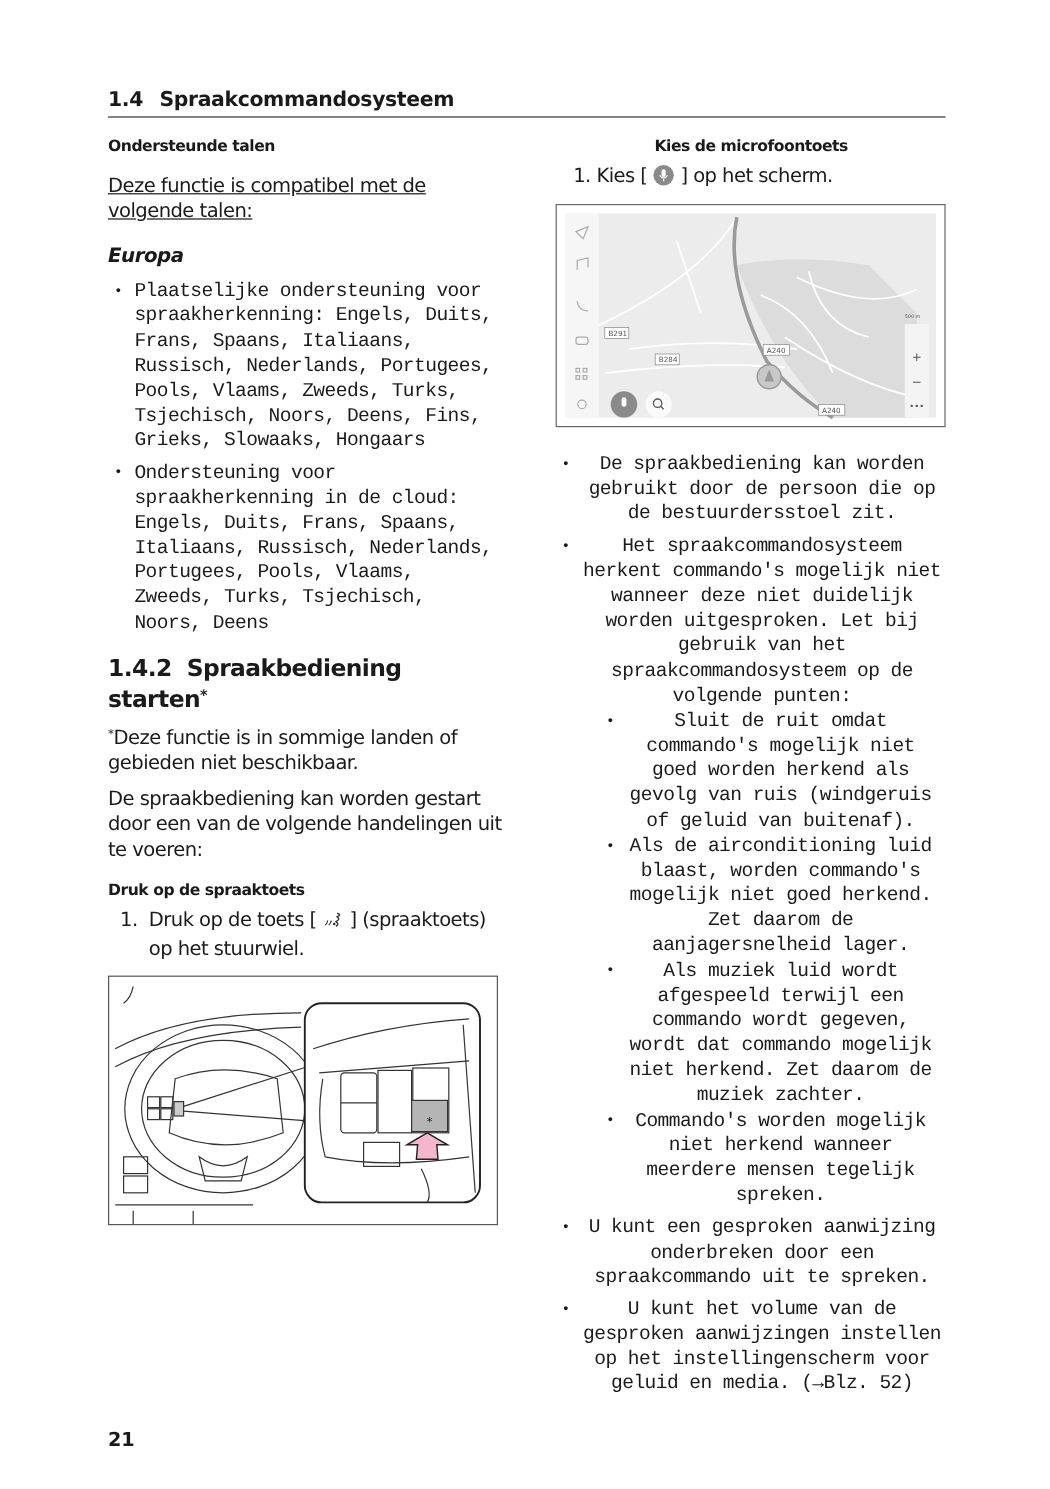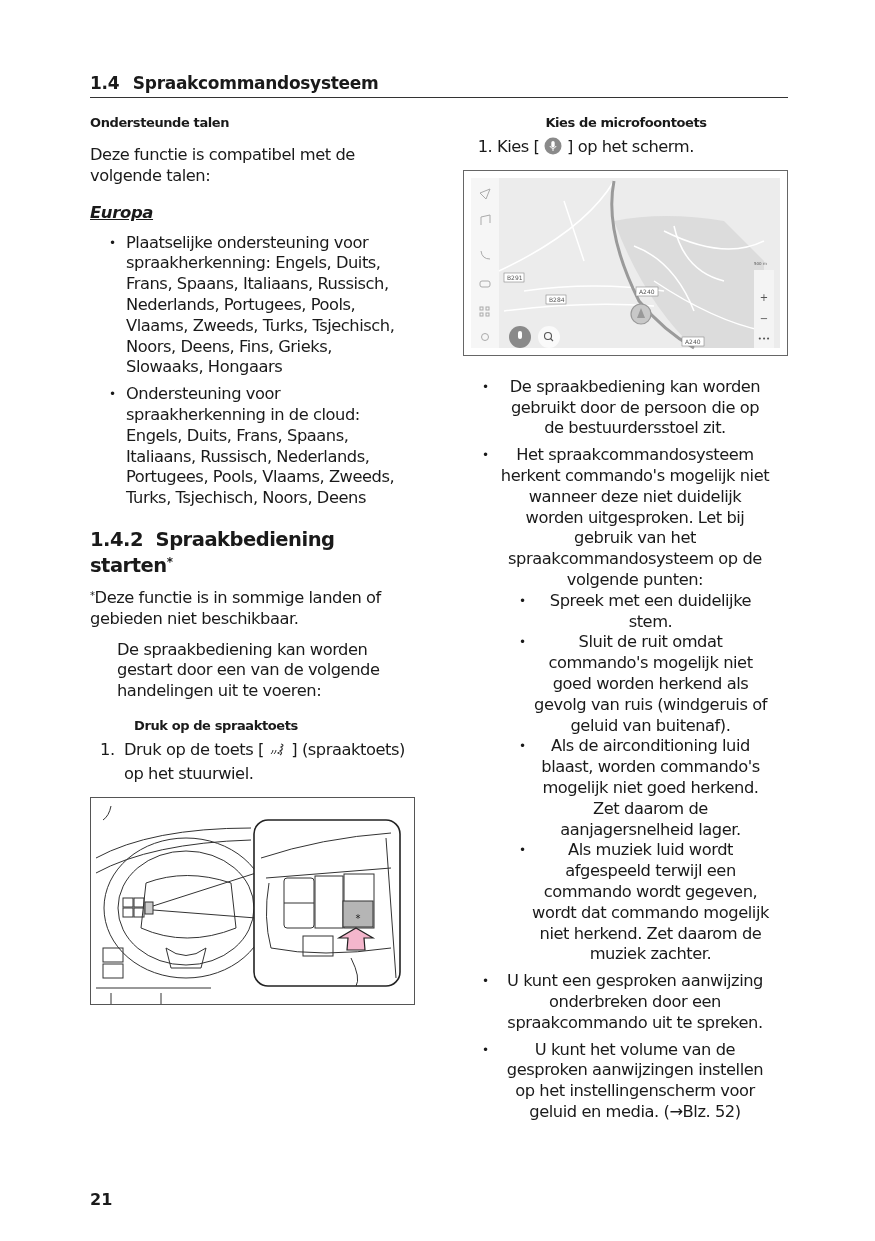--- a/index.html
+++ b/index.html
@@ -15,27 +15,27 @@
     font-weight: bold; font-size: 17px; letter-spacing: -0.3px;
   }
   .header .num { margin-right: 8px; }
   .col { position: absolute; top: 112px; }
   .col.left { left: 90px; width: 330px; }
   .col.right { left: 463px; width: 326px; text-align: center; }
   .txt { font-size: 16.3px; line-height: 20.8px; letter-spacing: -0.45px; }
   h3.sub {
     margin: 0; font-size: 13px; font-weight: bold; letter-spacing: -0.4px; line-height: 22px;
   }
-  h3.region { margin: 0; font-size: 16.5px; font-weight: bold; font-style: italic; letter-spacing: -0.4px; line-height: 22px; text-decoration: underline; }
+  h3.region { margin: 0; font-size: 16.5px; font-weight: bold; font-style: italic; letter-spacing: -0.4px; line-height: 22px; }
   h2.section {
     margin: 0; font-size: 19.5px; font-weight: bold; letter-spacing: -0.5px; line-height: 26px;
   }
   h2.section sup { font-size: 12px; vertical-align: top; position: relative; top: -4px; }
   p { margin: 0; }
-  ul.bullets { list-style: none; margin: 18px; padding: 0; }
+  ul.bullets { list-style: none; margin: 4px; padding: 0; font-family: Liberation Mono, monospace; }
   ul.bullets > li { position: relative; padding-left: 18px; }
   ul.bullets > li::before { content: "\2022"; position: absolute; left: 1px; top: 0; font-size: 12px; }
   ul.sub-bullets { list-style: none; margin: 0; padding: 0 0 0 20px; }
   ul.sub-bullets > li { position: relative; padding-left: 11px; }
   ul.sub-bullets > li::before { content: "\2022"; position: absolute; left: 0; top: 0; font-size: 12px; }
   .step { padding-left: 10px; display: flex; }
   .step .n { width: 24px; flex: none; }
   .inline-icon { display: inline-block; vertical-align: -3px; }
   .figure { border: 1.3px solid #555; position: relative; background: #fff; }
   .pageno { position: absolute; left: 90px; top: 1190px; font-weight: bold; font-size: 16px; }
@@ -46,35 +46,35 @@
 
 <div class="page">
 
   <div class="header">
     <span class="num">1.4</span>
     <span>Spraakcommandosysteem</span>
   </div>
 
   <div class="col left">
     <h3 class="sub">Ondersteunde talen</h3>
-    <p class="txt" style="margin-top:11px;">Deze functie is compatibel met de volgende talen:</p>
+    <p class="txt" style="margin-top:11px;text-decoration:underline;">Deze functie is compatibel met de volgende talen:</p>
     <h3 class="region" style="margin-top:15px;">Europa</h3>
     <ul class="bullets txt" style="margin-top:9px;">
       <li>Plaatselijke ondersteuning voor spraakherkenning: Engels, Duits, Frans, Spaans, Italiaans, Russisch, Nederlands, Portugees, Pools, Vlaams, Zweeds, Turks, Tsjechisch, Noors, Deens, Fins, Grieks, Slowaaks, Hongaars</li>
       <li style="margin-top:6px;">Ondersteuning voor spraakherkenning in de cloud: Engels, Duits, Frans, Spaans, Italiaans, Russisch, Nederlands, Portugees, Pools, Vlaams, Zweeds, Turks, Tsjechisch, Noors, Deens</li>
     </ul>
 
     <h2 class="section" style="margin-top:14px;">
       <span>1.4.2</span>&nbsp;
       <span>Spraakbediening starten</span><sup>*</sup>
     </h2>
     <p class="txt" style="margin-top:9px;"><span class="footnote-star">*</span><span>Deze functie is in sommige landen of gebieden niet beschikbaar.</span></p>
-    <p class="txt" style="margin-top:10px;margin-left:27px;">De spraakbediening kan worden gestart door een van de volgende handelingen uit te voeren:</p>
-
-    <h3 class="sub" style="margin-top:13px;margin-left:44px;">Druk op de spraaktoets</h3>
+    <p class="txt" style="margin-top:10px;">De spraakbediening kan worden gestart door een van de volgende handelingen uit te voeren:</p>
+
+    <h3 class="sub" style="margin-top:13px;">Druk op de spraaktoets</h3>
     <div class="step txt" style="margin-top:3px;">
       <span class="n">1.</span>
       <span>
         <span>Druk op de toets [</span>
         <span class="inline-icon">
           <svg width="18" height="16" viewBox="0 0 18 16">
               <path d="M2 12 Q4 10 4 8 M5 12 Q7 10 7 8" stroke="#333" stroke-width="1" fill="none"></path>
               <path d="M12 2 Q16 3 12 5 Q15 7 11 9 Q14 11 11 13" stroke="#333" stroke-width="1.2" fill="none"></path>
               <circle cx="9.5" cy="11" r="1.1" fill="#333"></circle>
             </svg>
@@ -198,24 +198,24 @@
         <circle cx="84" cy="165" r="3.5" fill="none" stroke="#555" stroke-width="1.1"></circle>
         <line x1="86.5" y1="167.5" x2="89" y2="170" stroke="#555" stroke-width="1.1"></line>
       </svg>
     </div>
 
     <ul class="bullets txt" style="margin-top:21px;">
       <li>De spraakbediening kan worden gebruikt door de persoon die op de bestuurdersstoel zit.</li>
       <li style="margin-top:6px;">
         <span>Het spraakcommandosysteem herkent commando's mogelijk niet wanneer deze niet duidelijk worden uitgesproken. Let bij gebruik van het spraakcommandosysteem op de volgende punten:</span>
         <ul class="sub-bullets">
-          <li>Spreek met een duidelijke stem.</li>
           <li>Sluit de ruit omdat commando's mogelijk niet goed worden herkend als gevolg van ruis (windgeruis of geluid van buitenaf).</li>
           <li>Als de airconditioning luid blaast, worden commando's mogelijk niet goed herkend. Zet daarom de aanjagersnelheid lager.</li>
           <li>Als muziek luid wordt afgespeeld terwijl een commando wordt gegeven, wordt dat commando mogelijk niet herkend. Zet daarom de muziek zachter.</li>
+          <li>Commando's worden mogelijk niet herkend wanneer meerdere mensen tegelijk spreken.</li>
         </ul>
       </li>
       <li style="margin-top:6px;">U kunt een gesproken aanwijzing onderbreken door een spraakcommando uit te spreken.</li>
       <li style="margin-top:6px;">U kunt het volume van de gesproken aanwijzingen instellen op het instellingenscherm voor geluid en media. (→Blz. 52)</li>
     </ul>
   </div>
 
   <div class="pageno">21</div>
 </div>
 

